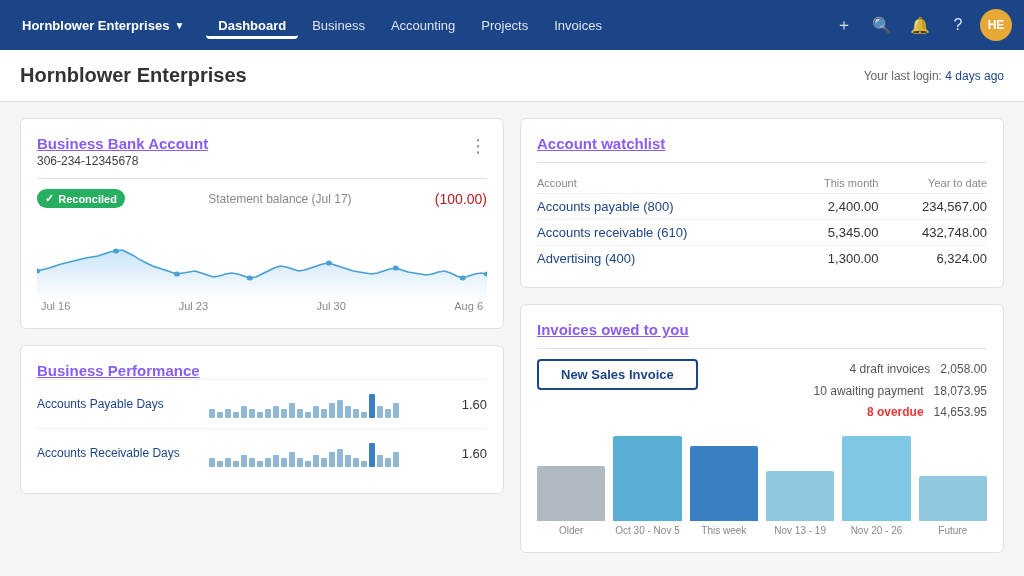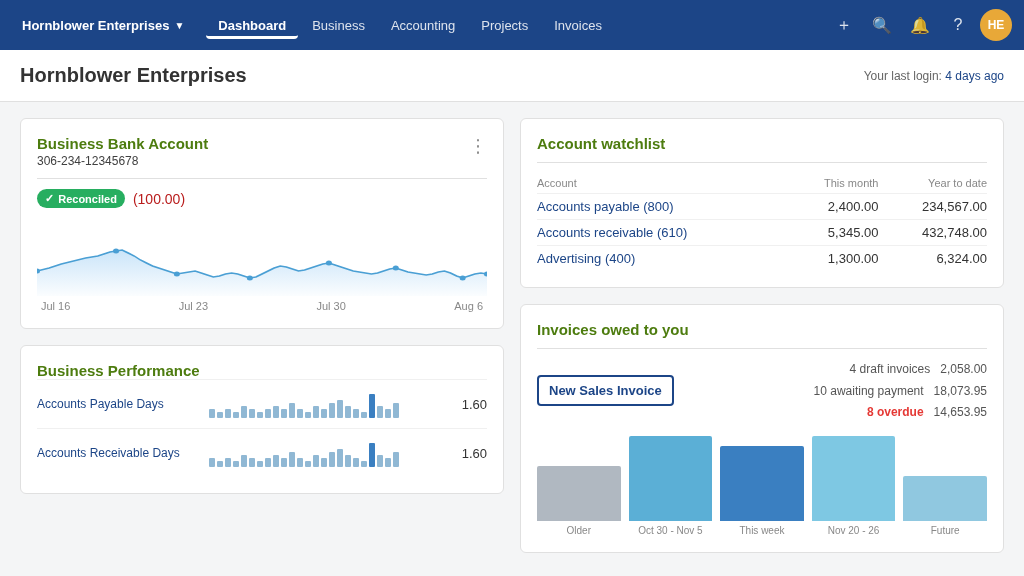--- a/index.html
+++ b/index.html
@@ -82,21 +82,21 @@
     }
 
     .card {
       background: #fff;
       border-radius: 6px;
       border: 1px solid #e0e0e0;
       padding: 16px;
     }
 
     
-    .card-title { font-size: 15px; font-weight: 700; color: #4d7c0f; }
+    .card-title { font-size: 15px; font-weight: 700; color: #8b5cf6; text-decoration: underline; }
     .card-subtitle { font-size: 12px; color: #404040; margin-top: 2px; }
     .card-header-row { display: flex; justify-content: space-between; align-items: flex-start; }
     .three-dot { color: #888; cursor: pointer; font-size: 18px; }
     .divider { border: none; border-top: 1px solid #e0e0e0; margin: 10px 0; }
 
     .reconcile-row {
       display: flex;
       align-items: center;
       gap: 8px;
       font-size: 12px;
@@ -145,26 +145,25 @@
       border-top: 1px solid #f0f0f0;
     }
     .watchlist-table td:first-child { text-align: left; color: #1c4587; }
 
     
     .invoices-header { display: flex; align-items: flex-start; justify-content: space-between; margin-top: 4px; }
     .new-invoice-btn {
       border: 2px solid #1c4587;
       color: #1c4587;
       background: #fff;
-      padding: 6px 10px;
+      padding: 6px 22px;
       border-radius: 4px;
       font-size: 13px;
       font-weight: 600;
       cursor: pointer;
-      margin-top: 16px;
     }
     .invoice-stats { text-align: right; font-size: 12px; color: #555; line-height: 1.8; }
     .invoice-stats .overdue { color: #e53935; font-weight: 600; }
 
     
     .bar-chart { display: flex; align-items: flex-end; gap: 8px; height: 100px; margin-top: 12px; }
     .bar-group { display: flex; flex-direction: column; align-items: center; flex: 1; height: 100%; justify-content: flex-end; }
     .bar { width: 100%; border-radius: 2px 2px 0 0; }
     .bar-label { font-size: 10px; color: #888; margin-top: 4px; text-align: center; white-space: nowrap; }
 
@@ -225,20 +224,21 @@
           <div class="card-subtitle">306-234-12345678</div>
         </div>
         <div class="three-dot">⋮</div>
       </div>
       <hr class="divider">
       <div class="reconcile-row">
         <div class="reconcile-badge">
           <span class="check">✓</span>
           <span>Reconciled</span>
         </div>
+        <span class="stmt">Statement balance (Jul 17)</span>
         <span class="amount">(100.00)</span>
       </div>
 
       <div class="chart-area">
         <svg viewBox="0 0 370 80" preserveAspectRatio="none" xmlns="http://www.w3.org/2000/svg">
           <defs>
             <linearGradient id="chartGrad" x1="0" y1="0" x2="0" y2="1">
               <stop offset="0%" stop-color="#a8d4f5" stop-opacity="0.6"></stop>
               <stop offset="100%" stop-color="#a8d4f5" stop-opacity="0.05"></stop>
             </linearGradient>
@@ -392,20 +392,24 @@
   </div>
           <div class="bar-group">
     <div class="bar" style="height:90%;background:#5bafd6;"></div>
     <div class="bar-label">Oct 30 - Nov 5</div>
   </div>
           <div class="bar-group">
     <div class="bar" style="height:75%;background:#3a7fc1;"></div>
     <div class="bar-label">This week</div>
   </div>
           <div class="bar-group">
+    <div class="bar" style="height:50%;background:#90c8e0;"></div>
+    <div class="bar-label">Nov 13 - 19</div>
+  </div>
+          <div class="bar-group">
     <div class="bar" style="height:85%;background:#7ec8e3;"></div>
     <div class="bar-label">Nov 20 - 26</div>
   </div>
           <div class="bar-group">
     <div class="bar" style="height:45%;background:#90c8e0;"></div>
     <div class="bar-label">Future</div>
   </div>
         </div>
     </div>
 

